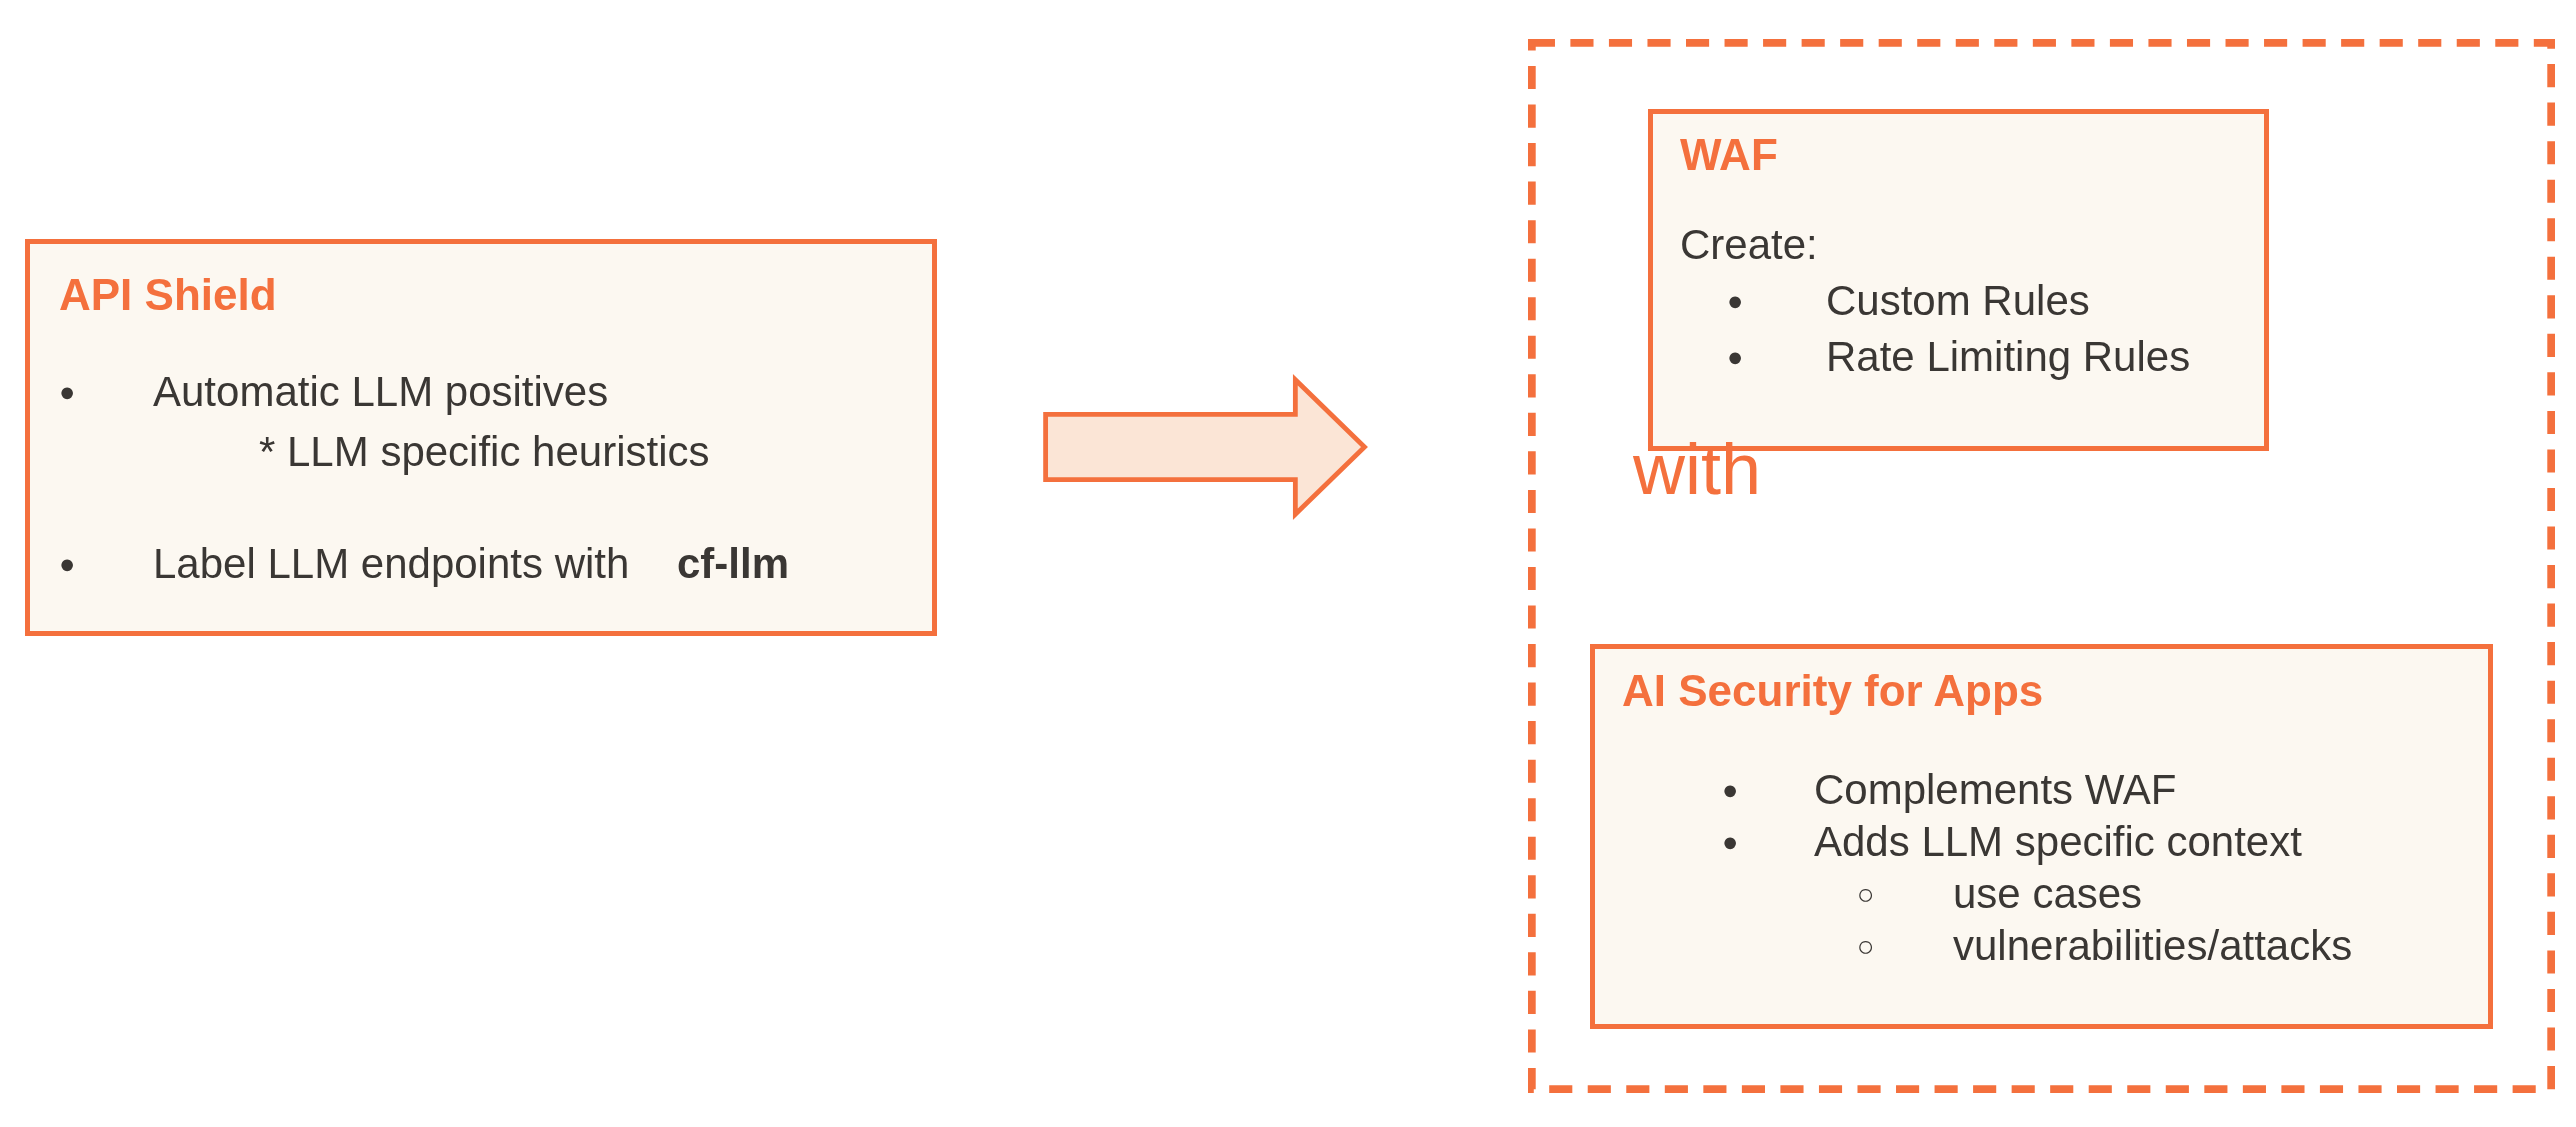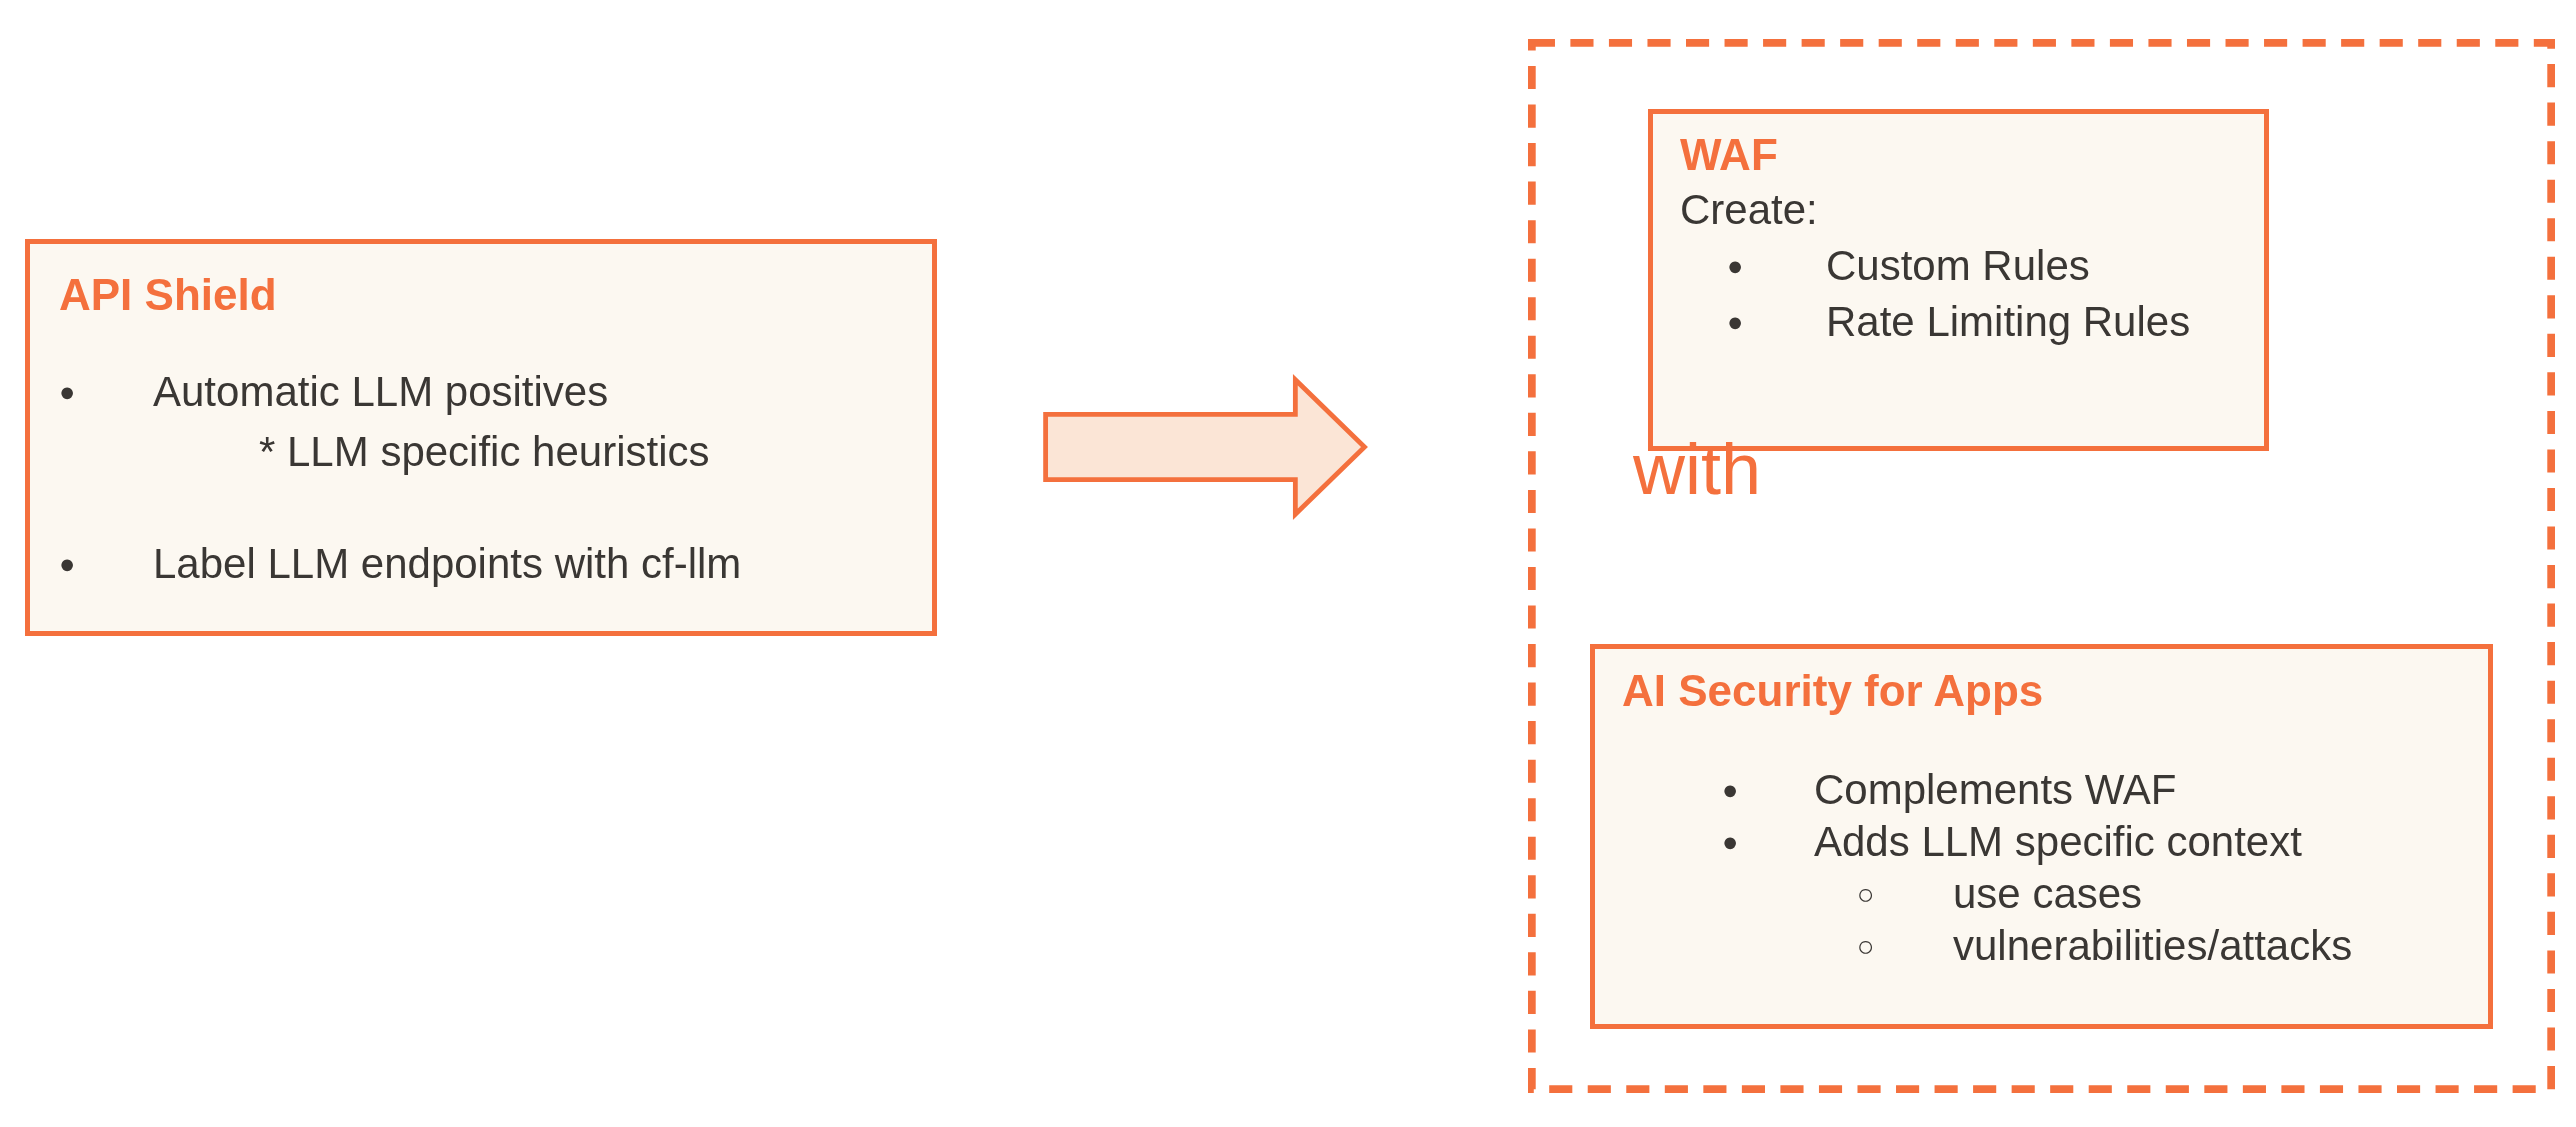--- a/index.html
+++ b/index.html
@@ -32,31 +32,31 @@
   .bullet-cell{flex:none;font-size:27px;line-height:inherit;}
   .circle-cell{flex:none;font-size:29px;line-height:inherit;}
 
   
   .api-box{left:25px;top:239px;width:912px;height:397px;padding:13.5px 29px 0 29px;}
   .api-box .box-title{margin-top:10px;}
   .api-box .list{margin-top:40px;}
   .api-box .bullet-cell{width:94px;}
   .api-box .sub-line{padding-left:200px;font-size:42px;line-height:60px;}
   .api-box .second-item{margin-top:52px;}
-  .code-bold{font-weight:normal;}
+  .code-bold{font-weight:bold;margin-left:36px;}
 
   
   .arrow-wrap{position:absolute;left:1042px;top:374px;width:329px;height:146px;}
 
   
   .dashed-wrap{position:absolute;left:1528px;top:39px;width:1027px;height:1054px;}
 
   
   .waf-box{left:1648px;top:109px;width:621px;height:342px;padding:13.5px 27px 0 27px;}
-  .waf-intro{font-size:42px;line-height:56px;}
+  .waf-intro{margin-top:35px;font-size:42px;line-height:56px;}
   .waf-box .row{line-height:56px;}
   .waf-box .list{padding-left:47px;}
   .waf-box .bullet-cell{width:99px;}
 
   
   .with-label{
     position:absolute;left:1633px;top:433px;
     font-size:72px;line-height:1;color:var(--accent);
   }
 

